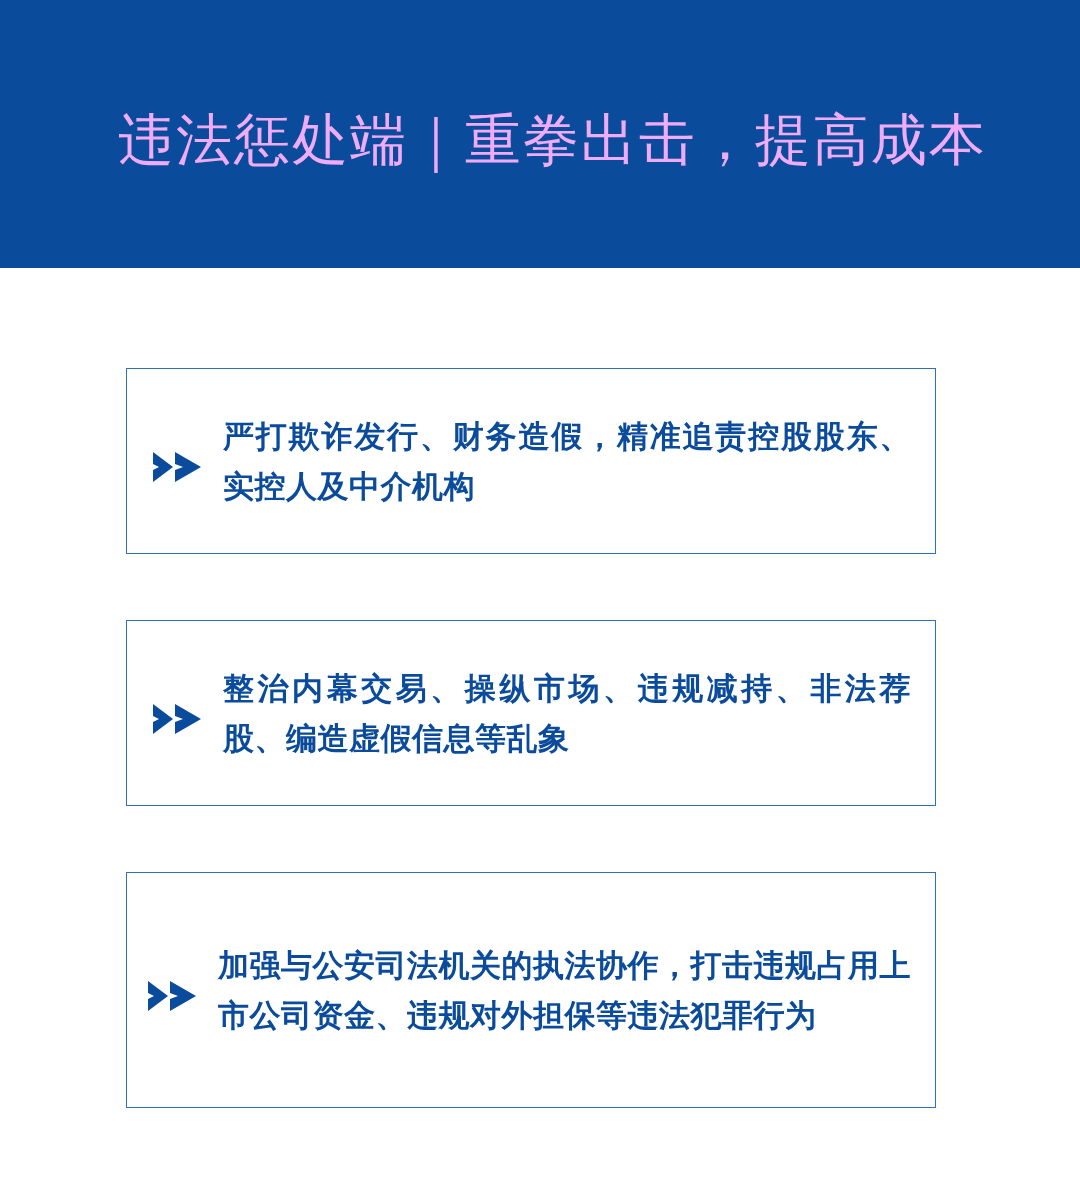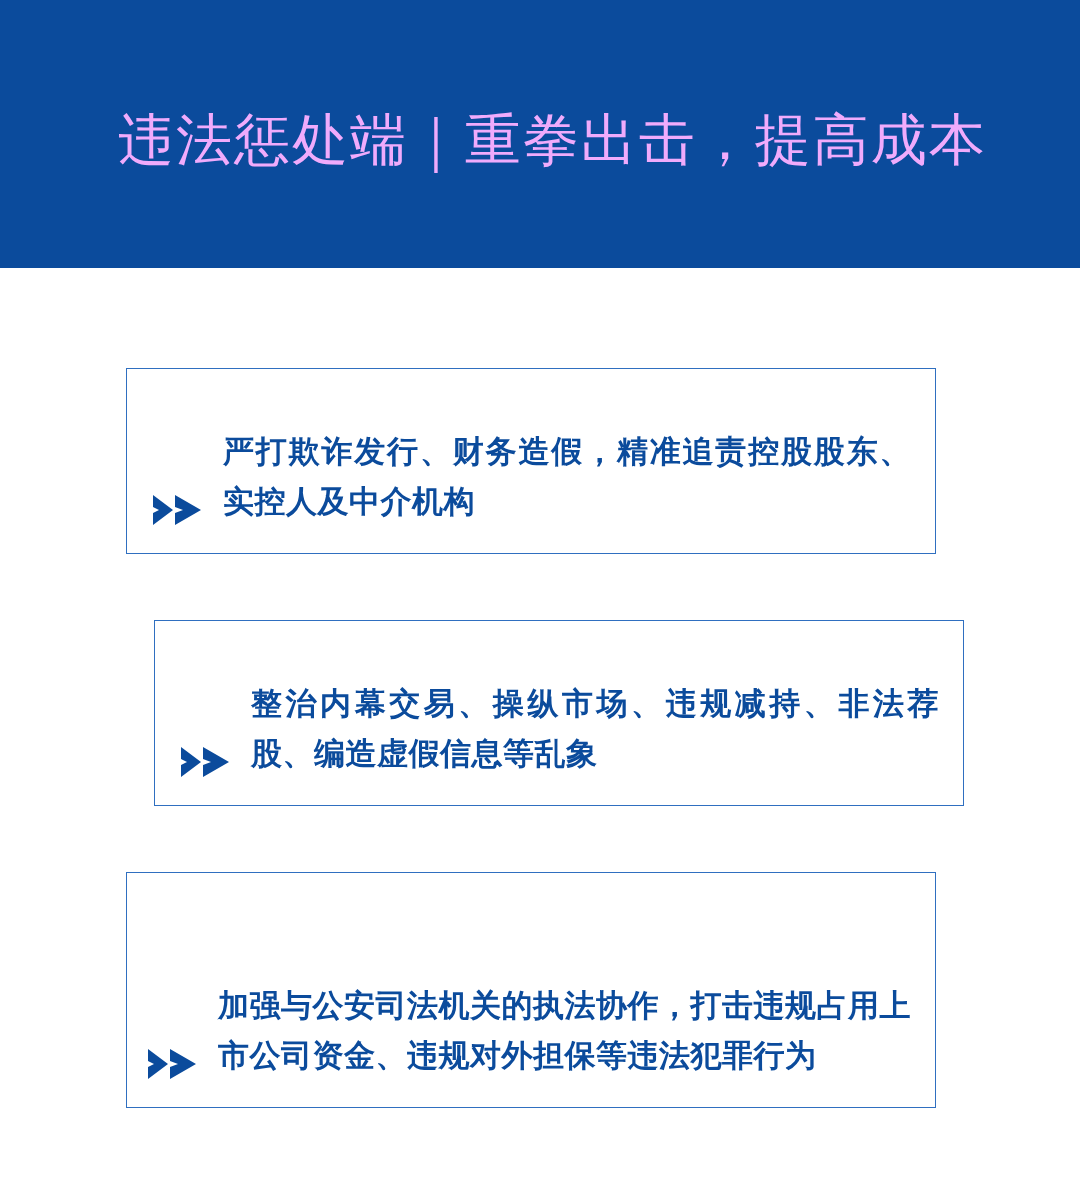--- a/index.html
+++ b/index.html
@@ -46,25 +46,25 @@
     width: 1080px;
   }
   .card {
     position: absolute;
     left: 126px;
     width: 810px;
     box-sizing: border-box;
     border: 1.5px solid #2f6fc0;
     background: #ffffff;
     display: flex;
-    align-items: flex-end;
+    align-items: center;
     padding: 26px 24px 26px 24px;
   }
   .card-1 { top: 100px; height: 186px; }
-  .card-2 { top: 352px; height: 186px; margin-left: 28px; }
+  .card-2 { top: 352px; height: 186px; }
   .card-3 { top: 604px; height: 236px; padding-left: 19px; }
 
   .arrow-wrap {
     flex: 0 0 auto;
     width: 72px;
     padding-top: 12px;
     display: flex;
     justify-content: flex-start;
     align-items: flex-start;
   }

